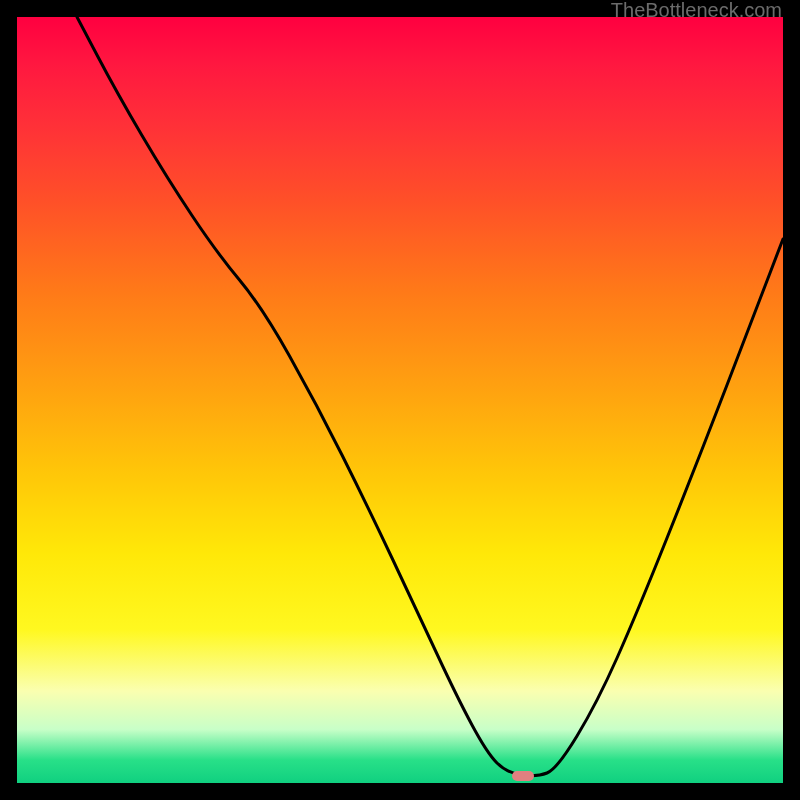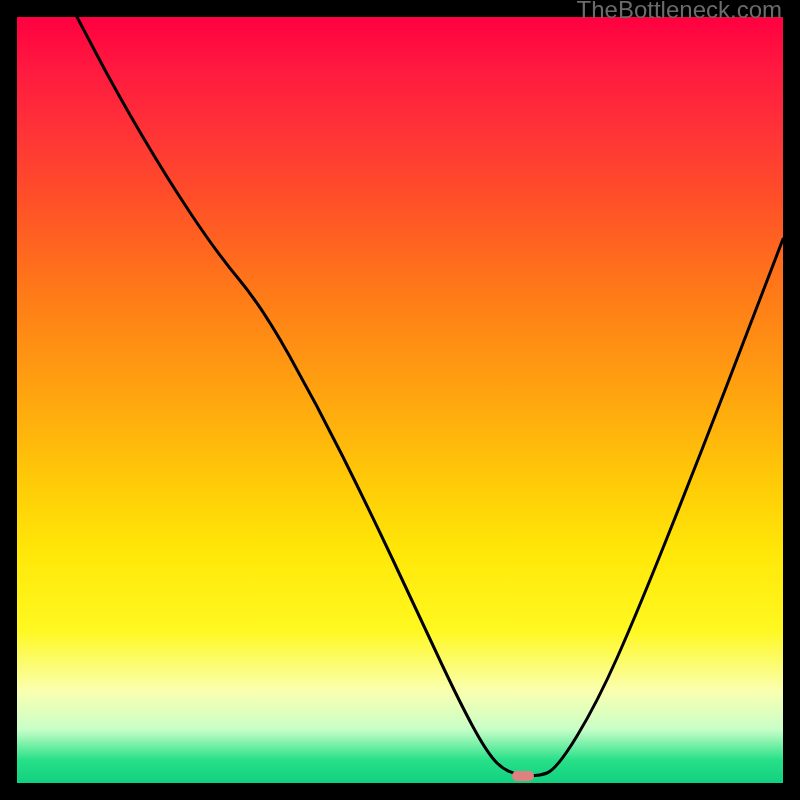--- a/index.html
+++ b/index.html
@@ -62,21 +62,21 @@
     height: 10px;
     border-radius: 5px;
     background: #e08080;
   }
   .watermark {
     position: absolute;
     top: 0;
     right: 18px;
     color: #6b6b6b;
     font-family: Arial, Helvetica, sans-serif;
-    font-size: 24px;
+    font-size: 20px;
     line-height: 20px;
     user-select: none;
   }
 </style>
 </head>
 <body>
 
 <div class="stage">
 
   <div class="plot">

